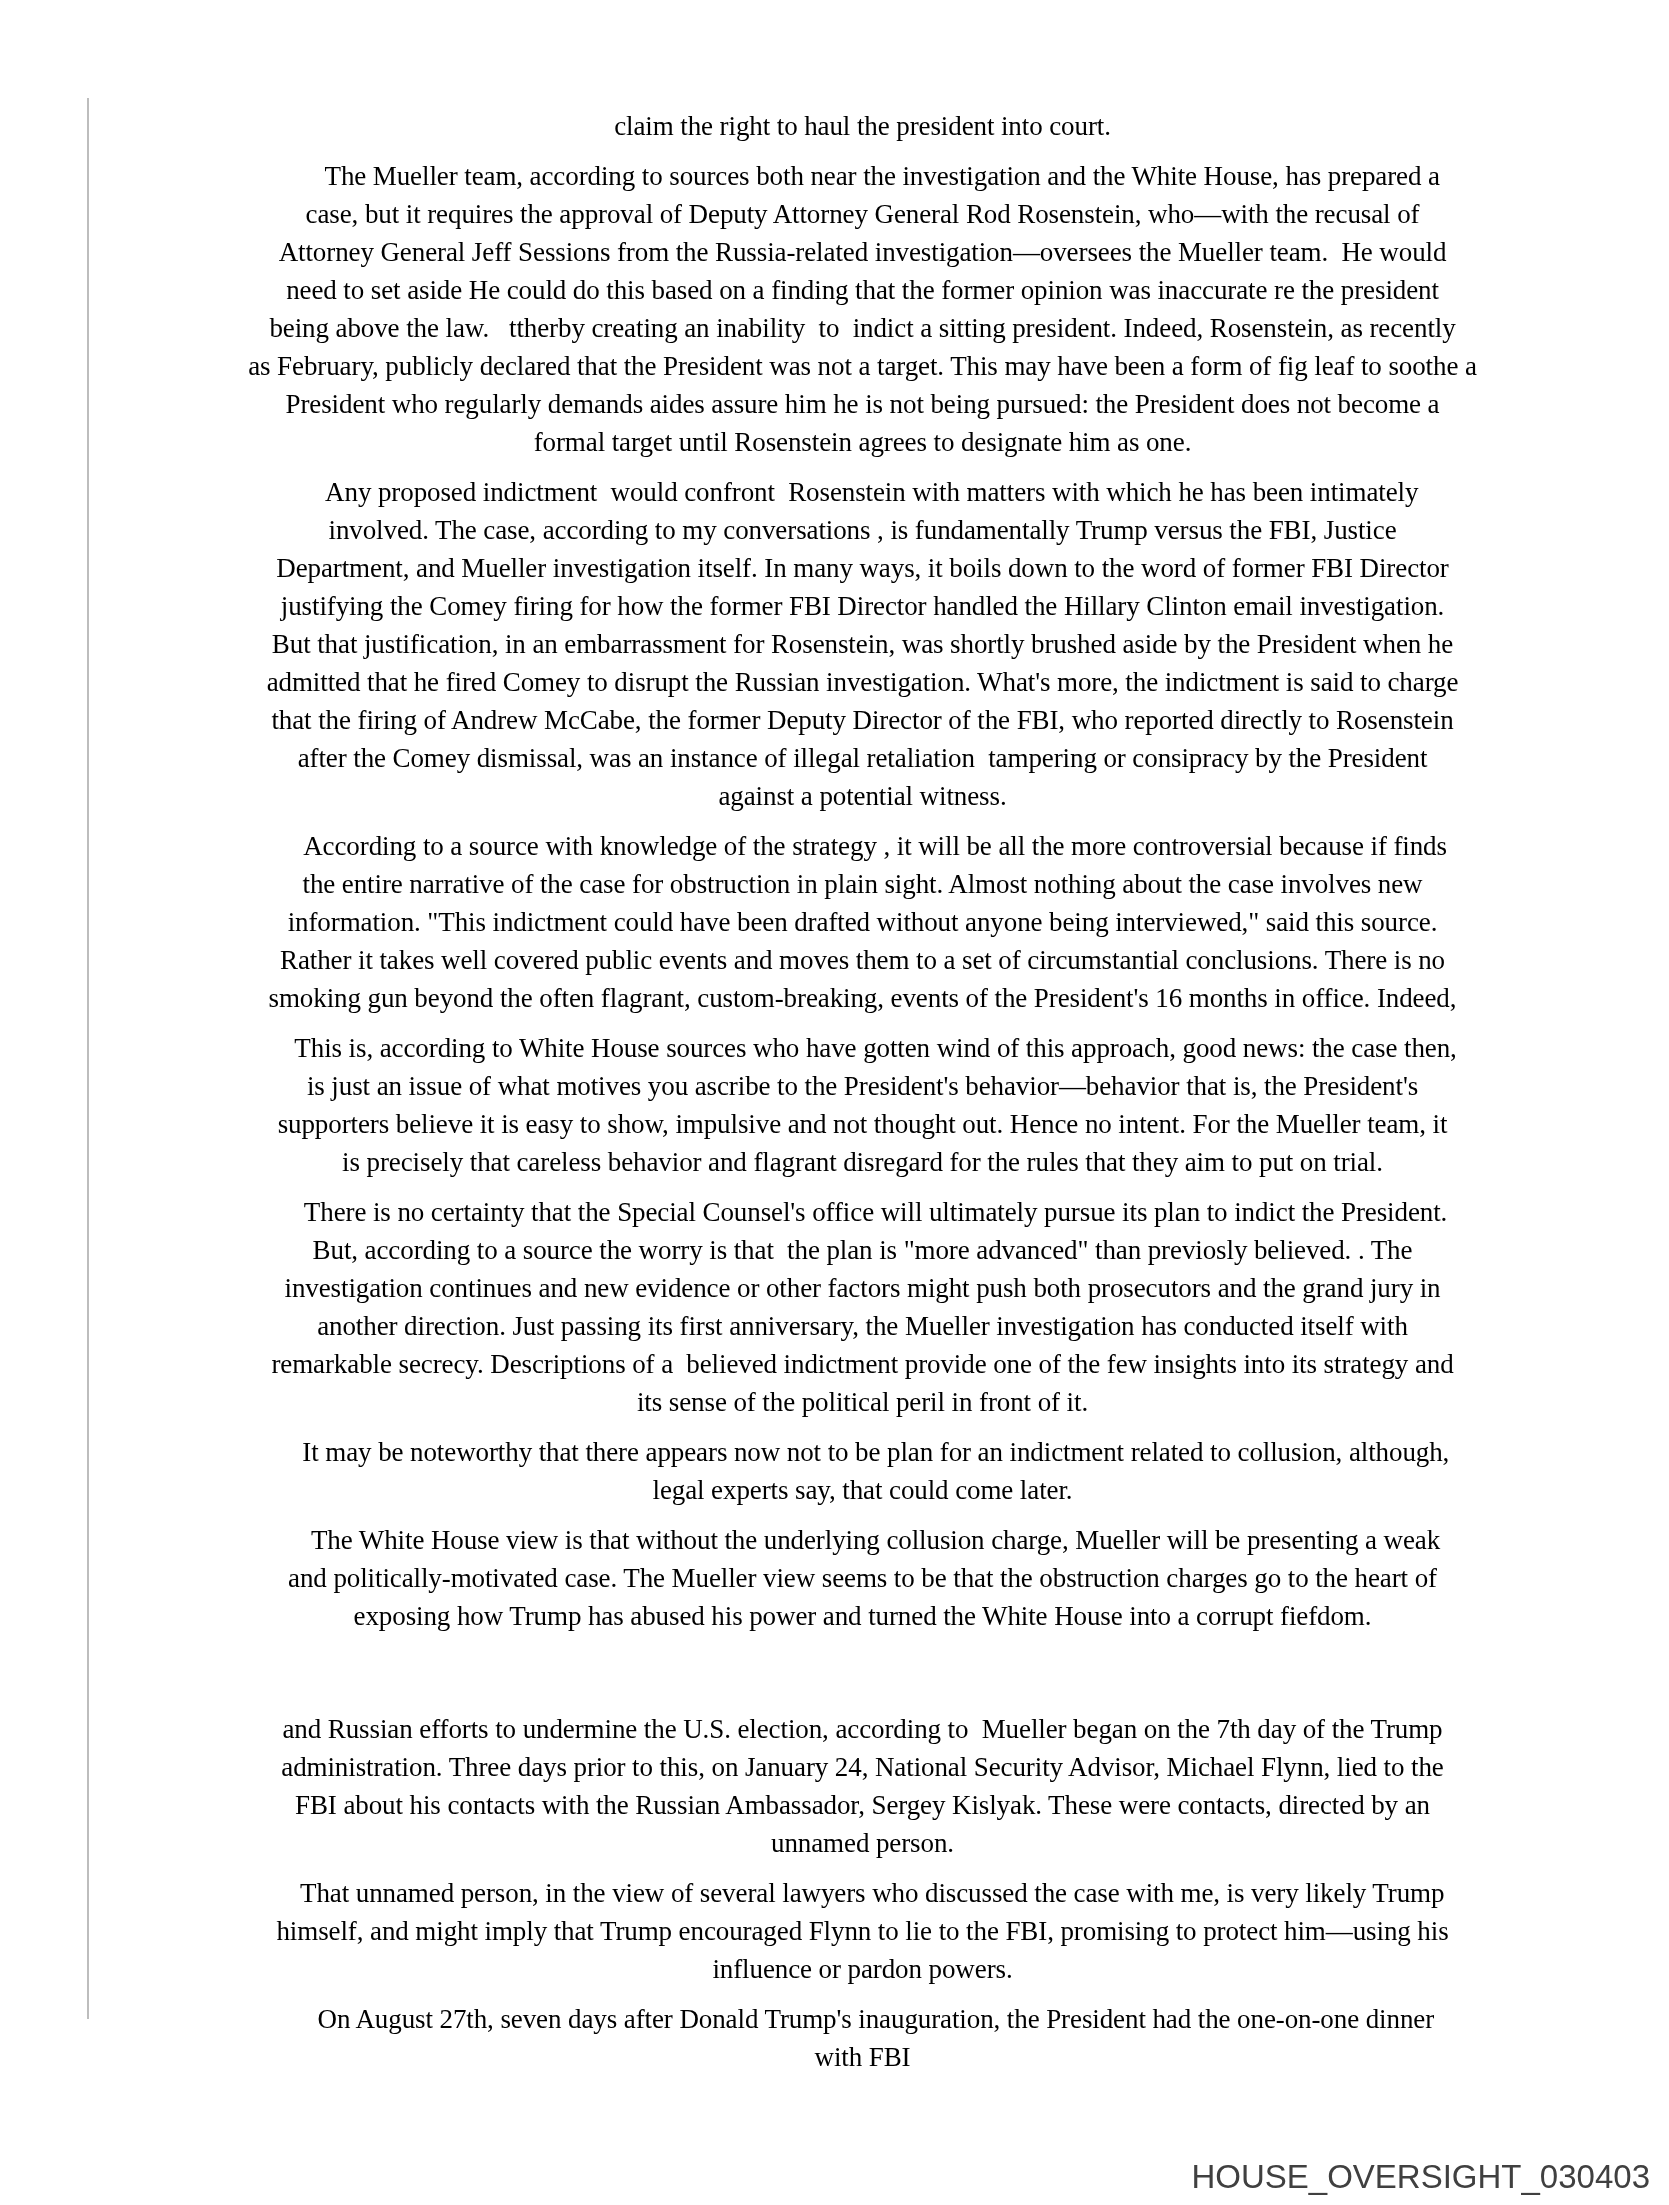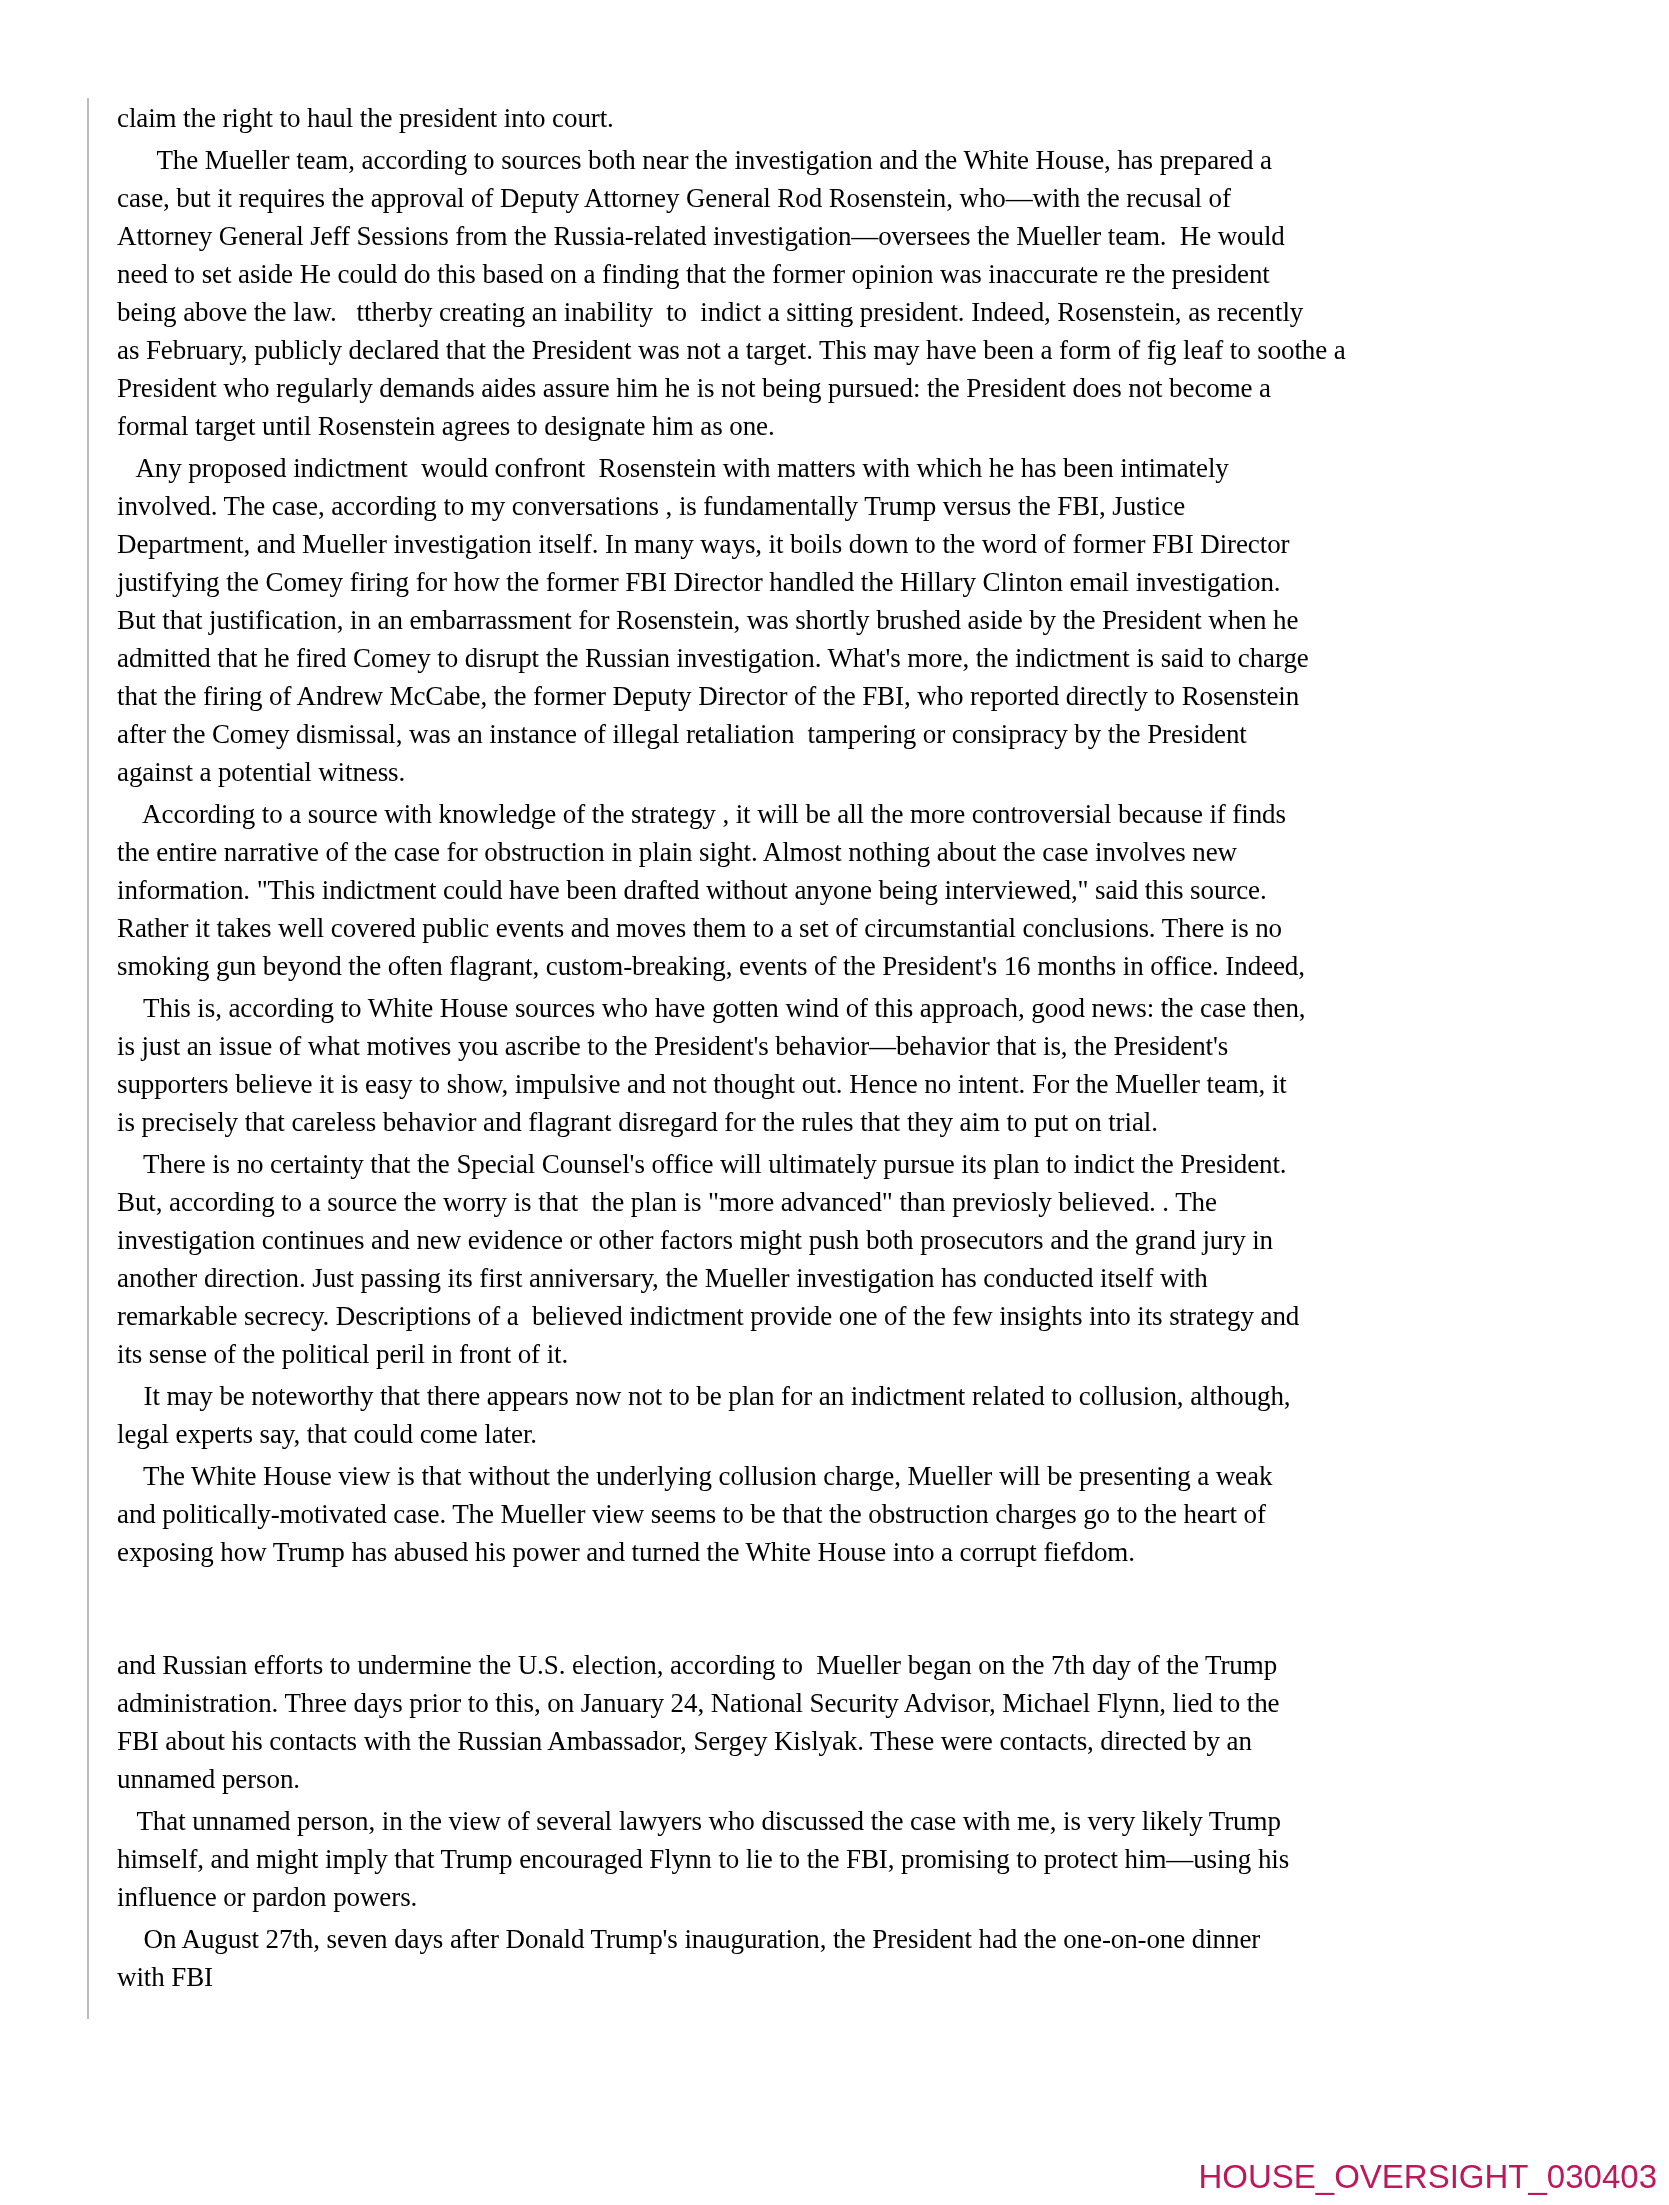--- a/index.html
+++ b/index.html
@@ -25,34 +25,34 @@
   }
   .doc {
     position: absolute;
     left: 113px;
     top: 95px;
     width: 1499px;
     font-size: 27px;
     line-height: 38px;
     letter-spacing: -0.1px;
   }
-  .para { margin: 4px; }
+  .para { margin: 12px; text-align: center; }
   .para.gap { margin-top: 75px; }
   .ln {
     white-space: pre;
     height: 38px;
   }
   .bates {
     position: absolute;
     top: 2159px;
-    right: 12px;
+    right: 19px;
     font-family: "Liberation Sans", sans-serif;
     font-size: 33px;
     line-height: 35px;
-    color: #be185d;
+    color: #404040;
   }
 </style>
 </head>
 <body>
 
 <div class="vline"></div>
 
 <div class="doc">
     <div class="para">
       <div class="ln">claim the right to haul the president into court.</div>

